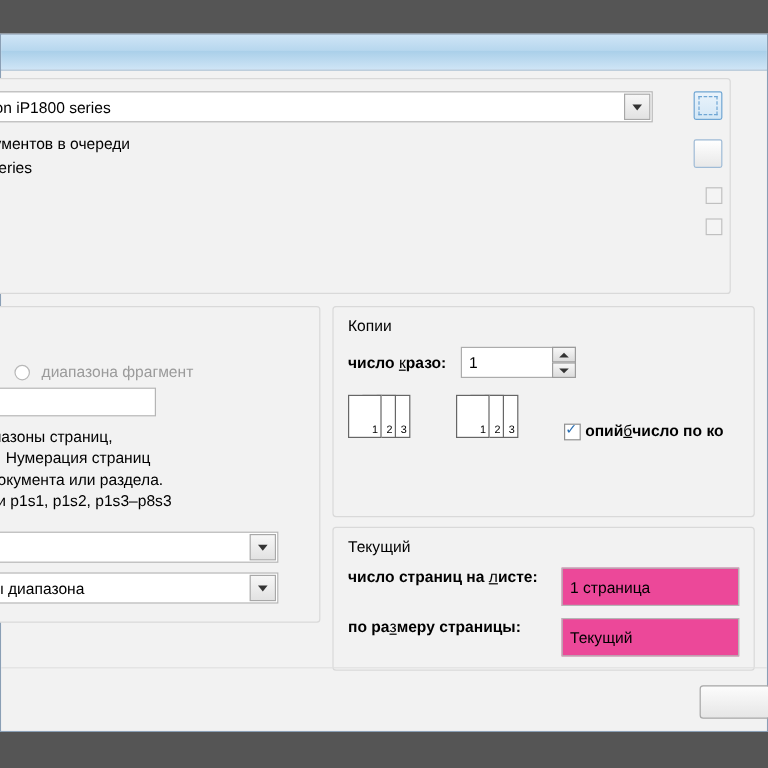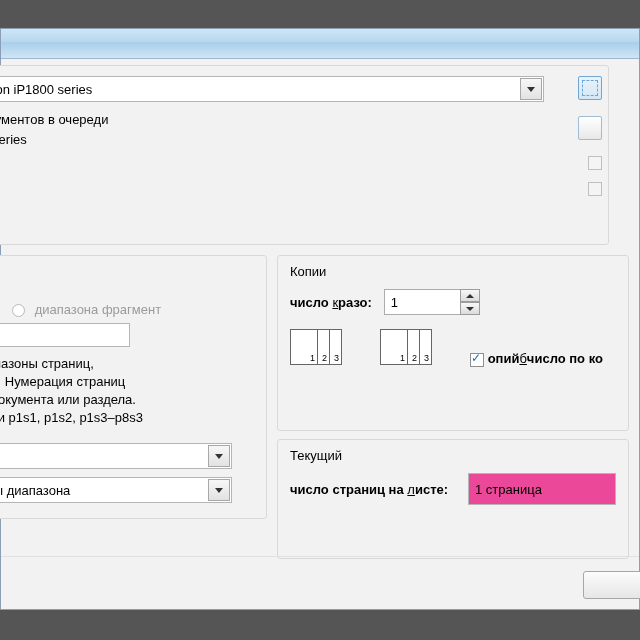--- a/index.html
+++ b/index.html
@@ -222,21 +222,21 @@
   
   .scale-panel {
     left: 276px;
     top: 380px;
     width: 352px;
     height: 120px;
     padding: 8px 12px;
   }
   .scale-row {
     display: flex;
-    align-items: center;
+    align-items: flex-start;
     margin-bottom: 10px;
     gap: 10px;
   }
   .scale-label { width: 168px; }
   .scale-combo {
     flex: 1;
     height: 32px;
     border: 1px solid #b5b5b5;
     background: #ec4899;
     display: flex;
@@ -361,18 +361,26 @@
     <div class="panel scale-panel">
       <div class="group-title">Текущий</div>
       <div class="scale-row">
         <span class="scale-label">
           <span class="nou">число страниц на </span><span class="underline">л</span><span class="nou">исте:</span>
         </span>
         <div class="scale-combo">
           <span>1 страница</span>
         </div>
       </div>
+      <div class="scale-row">
+        <span class="scale-label">
+          <span class="nou">по ра</span><span class="underline">з</span><span class="nou">меру страницы:</span>
+        </span>
+        <div class="scale-combo">
+          <span>Текущий</span>
+        </div>
+      </div>
     </div>
 
     <div class="bar-sep"></div>
     <div class="bottom-btn"></div>
   </div>
 </div>
 
 </body></html>

